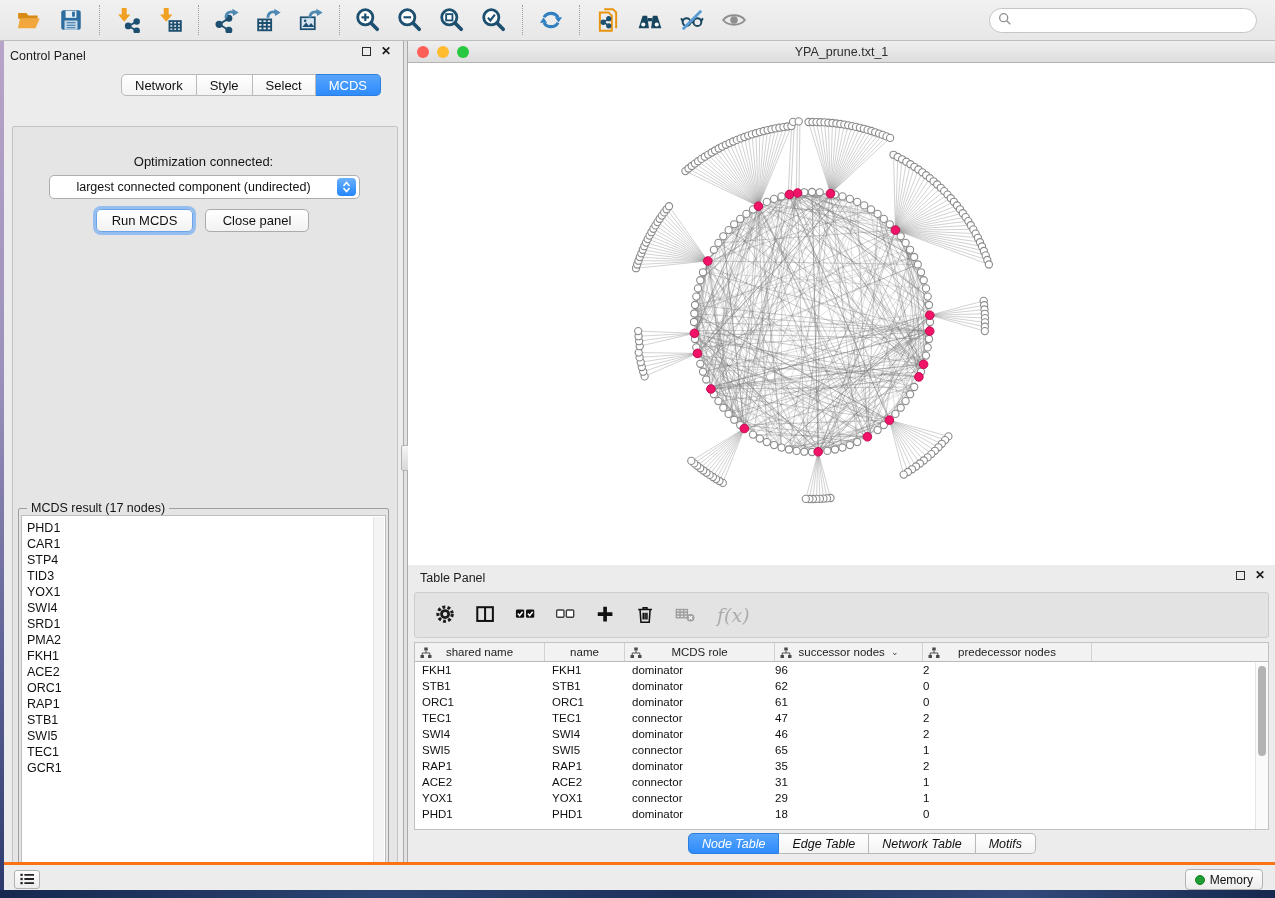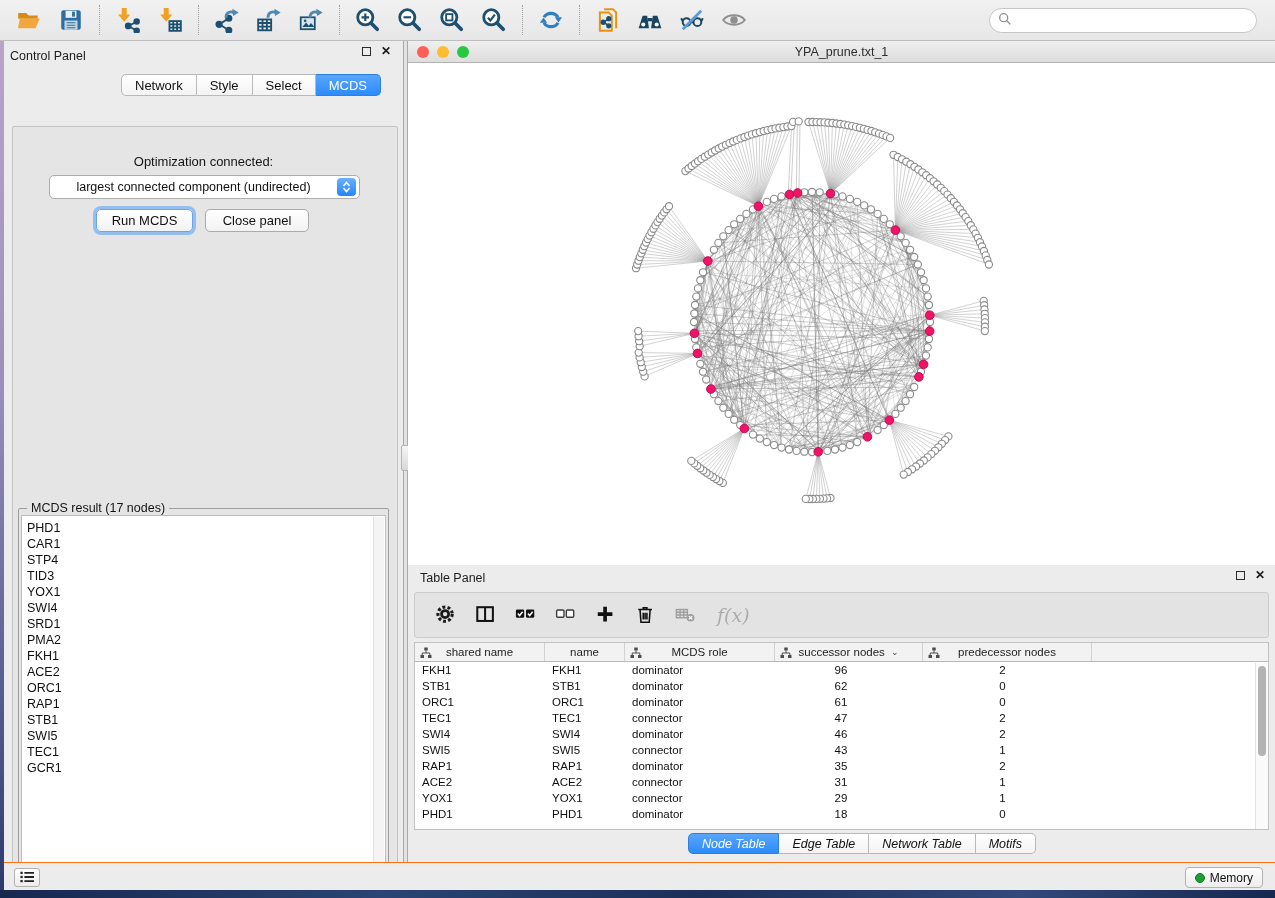--- a/index.html
+++ b/index.html
@@ -105,31 +105,31 @@
 
   .dtable { position:absolute; left:6px; top:77px; width:855px; height:188px;
     background:#fff; border:1px solid #c2c2c2; overflow:hidden; }
   .dt-header { display:flex; height:19px; background:#f2f2f2; border-bottom:1px solid #b9b9b9; }
   .dt-th { display:flex; align-items:center; justify-content:center; position:relative;
     border-right:1px solid #d2d2d2; font-size:11.5px; color:#1d1d1d; }
   .dt-th .th-ic { position:absolute; left:5px; top:4px; }
   .dt-th .sort { font-size:9px; color:#444; margin-left:6px; }
   .dt-row { display:flex; height:16px; }
   .dt-td { font-size:11.5px; color:#101010; line-height:16px; overflow:hidden; white-space:nowrap; }
-  .dt-td.num { text-align:center; }
+  .dt-td.num { text-align:left; }
   .dt-scroll { position:absolute; right:0px; top:20px; width:13px; height:167px;
     background:#fafafa; border-left:1px solid #e3e3e3; }
   .dt-thumb { position:absolute; left:2px; top:3px; width:8px; height:90px;
     background:#b3b3b3; border-radius:4px; }
 
   .tp-tabs { position:absolute; left:0; top:268px; width:867px; display:flex; justify-content:center; }
 
   
   .statusbar { position:absolute; left:4px; top:862px; width:1271px; height:28px;
-    background:#ececec; border-top:1px solid #f97316; }
+    background:#ececec; border-top:3px solid #f97316; }
   .sb-left-btn { position:absolute; left:10px; top:5px; width:26px; height:19px;
     background:linear-gradient(#fdfdfd,#ededed); border:1px solid #b2b2b2; border-radius:3px;
     display:flex; align-items:center; justify-content:center; }
   .sb-left-btn svg { width:14px; height:12px; }
   .memory-btn { position:absolute; right:12px; top:4px; height:21px; padding:0 9px;
     background:linear-gradient(#fdfdfd,#ededed); border:1px solid #b2b2b2; border-radius:4px;
     display:flex; align-items:center; gap:5px; font-size:12px; color:#111; }
   .mem-dot { width:10px; height:10px; border-radius:50%; background:#1e9e33; border:1px solid #157a26; }
 </style>
 </head>
@@ -1313,21 +1313,21 @@
             <div class="dt-td" style="width: 130px; padding-left: 7px;">SWI4</div>
             <div class="dt-td" style="width: 80px; padding-left: 7px;">SWI4</div>
             <div class="dt-td" style="width: 150px; padding-left: 7px;">dominator</div>
             <div class="dt-td num" style="width: 148px; padding-right: 16px;">46</div>
             <div class="dt-td num" style="width: 169px; padding-right: 10px;">2</div>
           </div>
           <div class="dt-row">
             <div class="dt-td" style="width: 130px; padding-left: 7px;">SWI5</div>
             <div class="dt-td" style="width: 80px; padding-left: 7px;">SWI5</div>
             <div class="dt-td" style="width: 150px; padding-left: 7px;">connector</div>
-            <div class="dt-td num" style="width: 148px; padding-right: 16px;">43</div>
+            <div class="dt-td num" style="width: 148px; padding-right: 16px;">65</div>
             <div class="dt-td num" style="width: 169px; padding-right: 10px;">1</div>
           </div>
           <div class="dt-row">
             <div class="dt-td" style="width: 130px; padding-left: 7px;">RAP1</div>
             <div class="dt-td" style="width: 80px; padding-left: 7px;">RAP1</div>
             <div class="dt-td" style="width: 150px; padding-left: 7px;">dominator</div>
             <div class="dt-td num" style="width: 148px; padding-right: 16px;">35</div>
             <div class="dt-td num" style="width: 169px; padding-right: 10px;">2</div>
           </div>
           <div class="dt-row">

